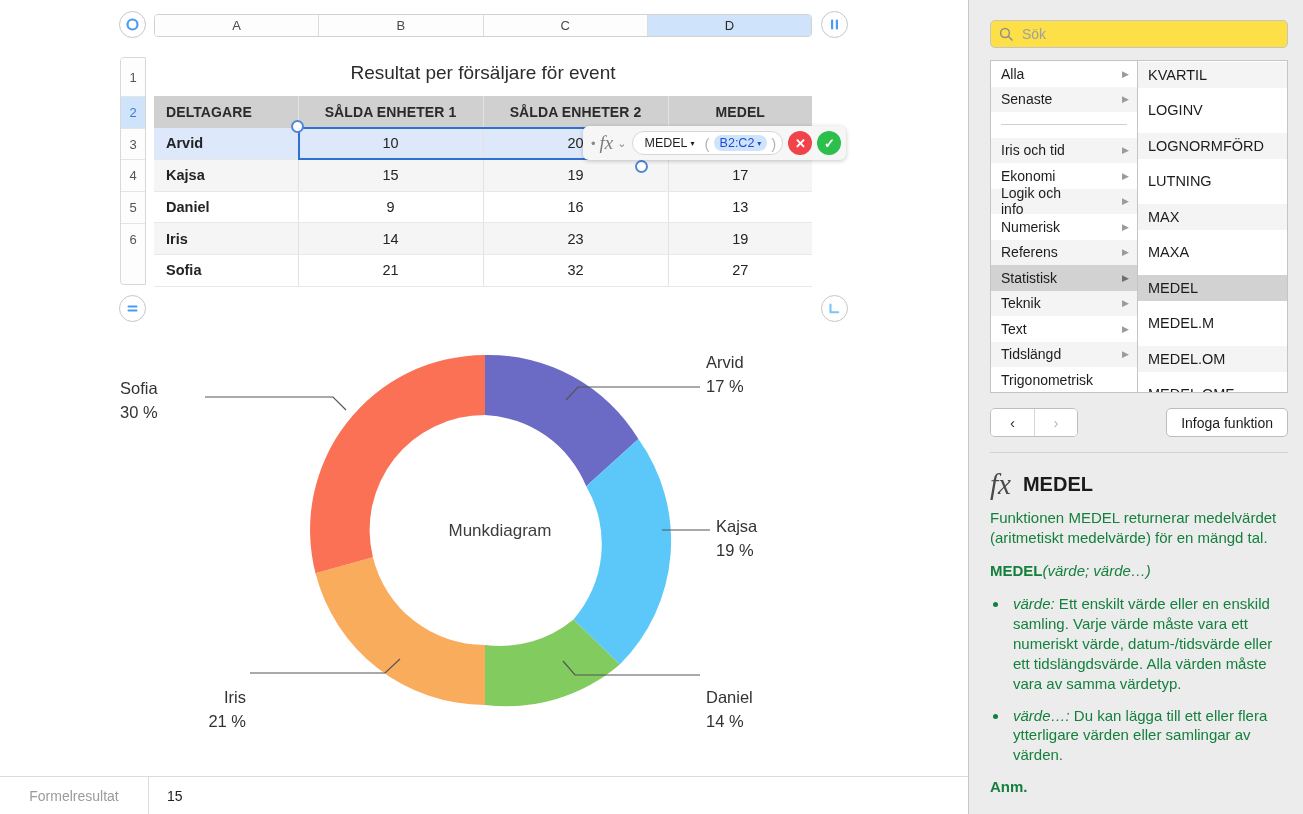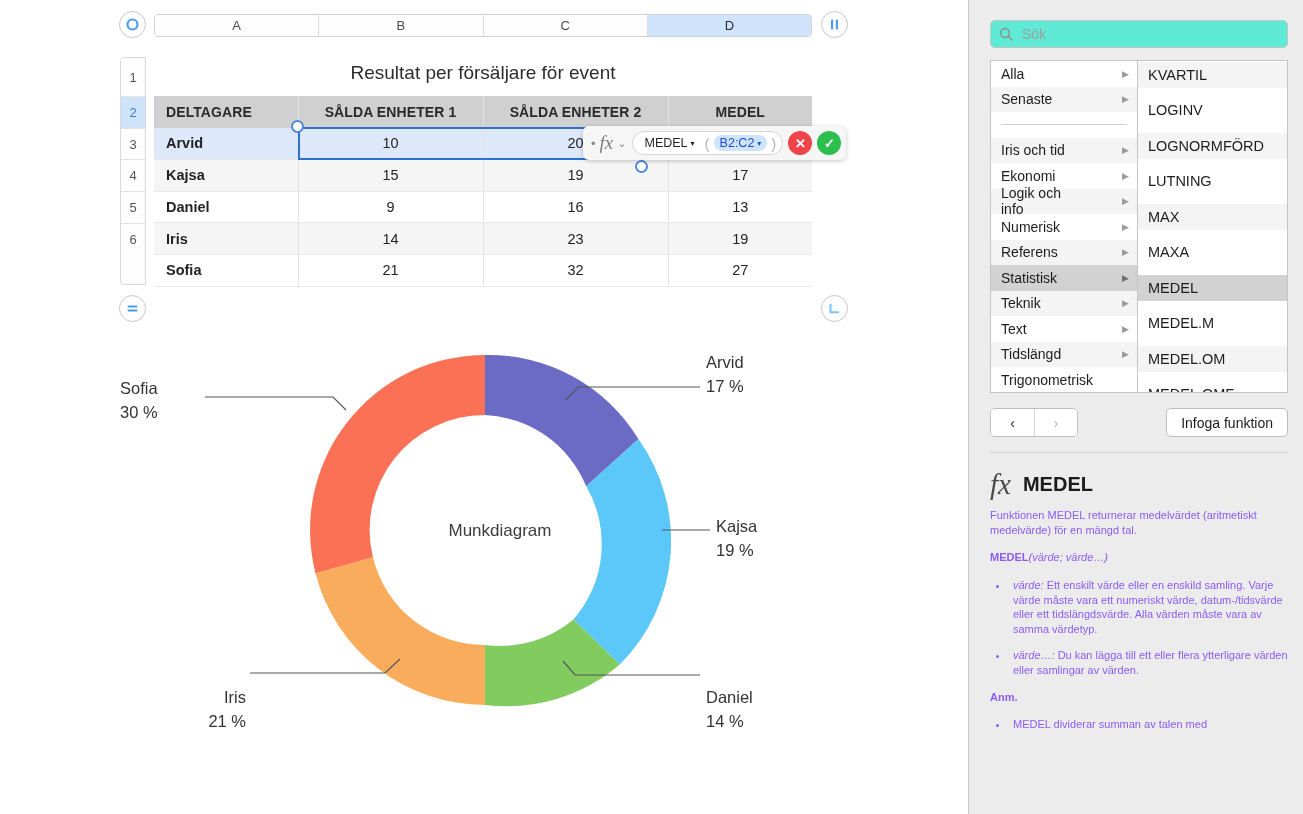--- a/index.html
+++ b/index.html
@@ -196,21 +196,21 @@
   
   #panel {
     position: absolute; left: 968px; top: 0;
     width: 335px; height: 814px;
     background: #ececec;
     border-left: 1px solid #c8c8c8;
   }
   .search-wrap {
     position: absolute; left: 21px; top: 20px;
     width: 298px; height: 28px;
-    background: #5eead4;
+    background: #fde047;
     border: 1px solid #c4c4c4;
     border-radius: 5px;
     display: flex; align-items: center;
     padding: 0 8px;
     gap: 7px;
   }
   .search-icon { color: #8e8e8e; display: flex; }
   .search-input {
     border: none; outline: none; background: transparent;
     font-size: 14px; color: #333; width: 100%;
@@ -290,21 +290,21 @@
   .doc-head {
     position: absolute; left: 21px; top: 468px;
     display: flex; align-items: center; gap: 12px;
   }
   .doc-fx { font-family: "Liberation Serif", serif; font-style: italic; font-size: 29px; color: #4a4a4a; }
   .doc-title { font-size: 20px; font-weight: bold; color: #1b1b1b; }
 
   .doc-body {
     position: absolute; left: 21px; top: 508px;
     width: 300px;
-    font-size: 11px; color: #8b5cf6;
+    font-size: 15px; color: #15803d;
     line-height: 1.33;
   }
   .doc-body p { margin: 0 0 13px 0; }
   .doc-sig { margin: 0 0 7px 0; }
   .doc-sig b { font-weight: bold; }
   .doc-sig i { font-style: italic; }
   ul.doc-list { margin: 0 0 11px 0; padding-left: 19px; }
   ul.doc-list li { margin-bottom: 12px; padding-left: 4px; }
   ul.doc-list li i { font-style: italic; }
   .doc-anm { font-weight: bold; margin: 0 0 8px 0; }
@@ -473,20 +473,25 @@
         <span class="v">Iris</span>
         <span class="v">21 %</span>
       </div>
       <div class="dl" style="left:-30px; top:52px; width:80px; text-align:left;">
         <span class="v">Sofia</span>
         <span class="v">30 %</span>
       </div>
     </div>
   </div>
 
+  <div id="bottombar">
+    <div class="fr-label">Formelresultat</div>
+    <div class="fr-sep"></div>
+    <div class="fr-value">15</div>
+  </div>
 
   <div id="panel">
 
     <div class="search-wrap">
       <span class="search-icon">
         <svg width="14" height="14" viewBox="0 0 14 14">
           <circle cx="6" cy="6" r="4.4" fill="none" stroke="#8e8e8e" stroke-width="1.5"></circle>
           <line x1="9.3" y1="9.3" x2="13" y2="13" stroke="#8e8e8e" stroke-width="1.5" stroke-linecap="round"></line>
         </svg>
       </span>

